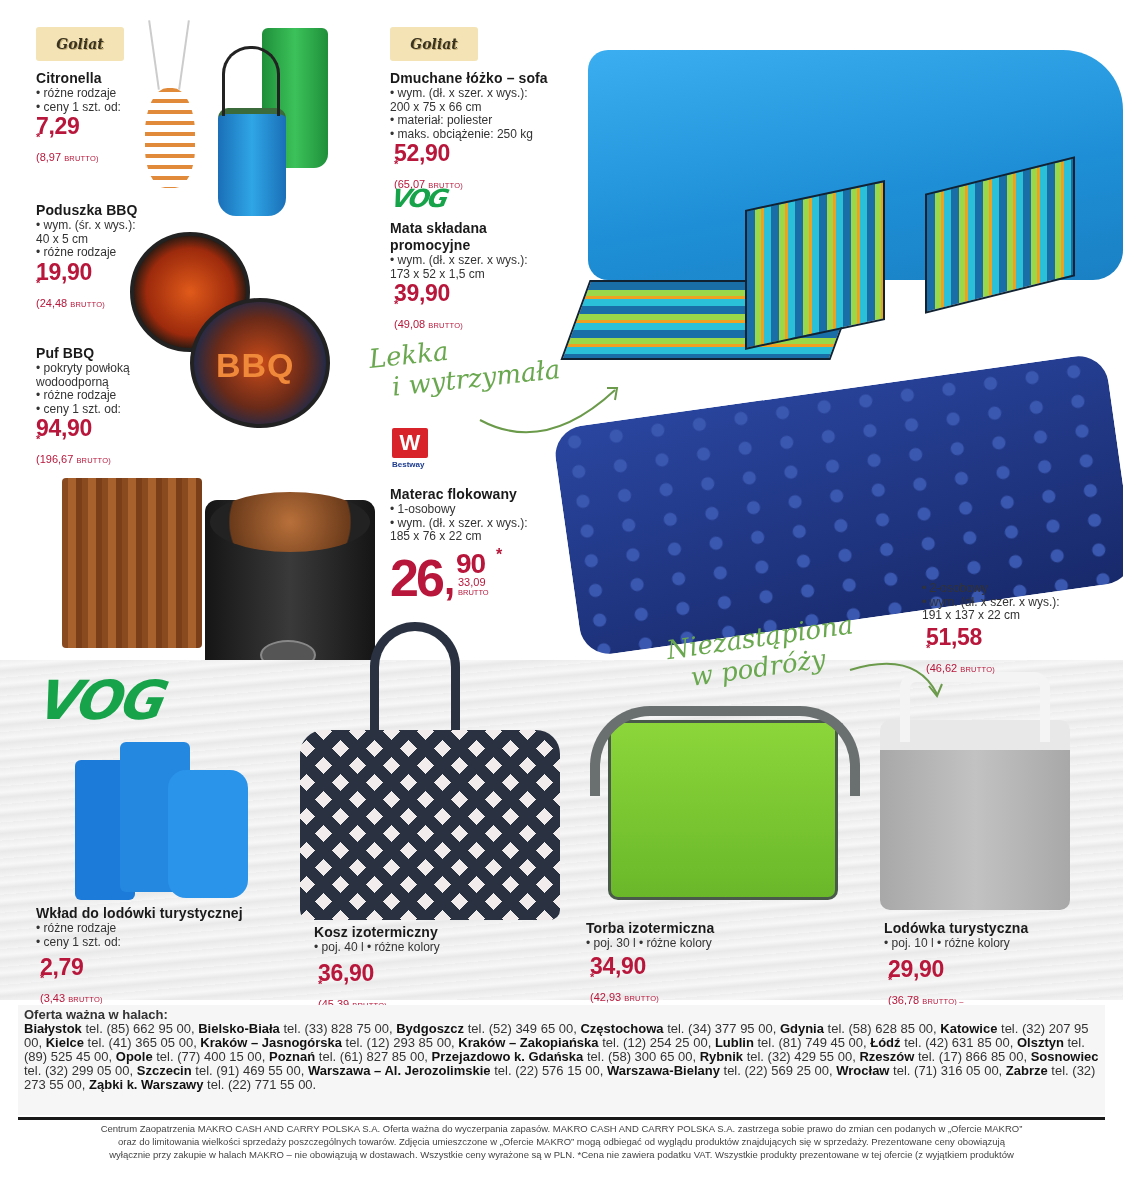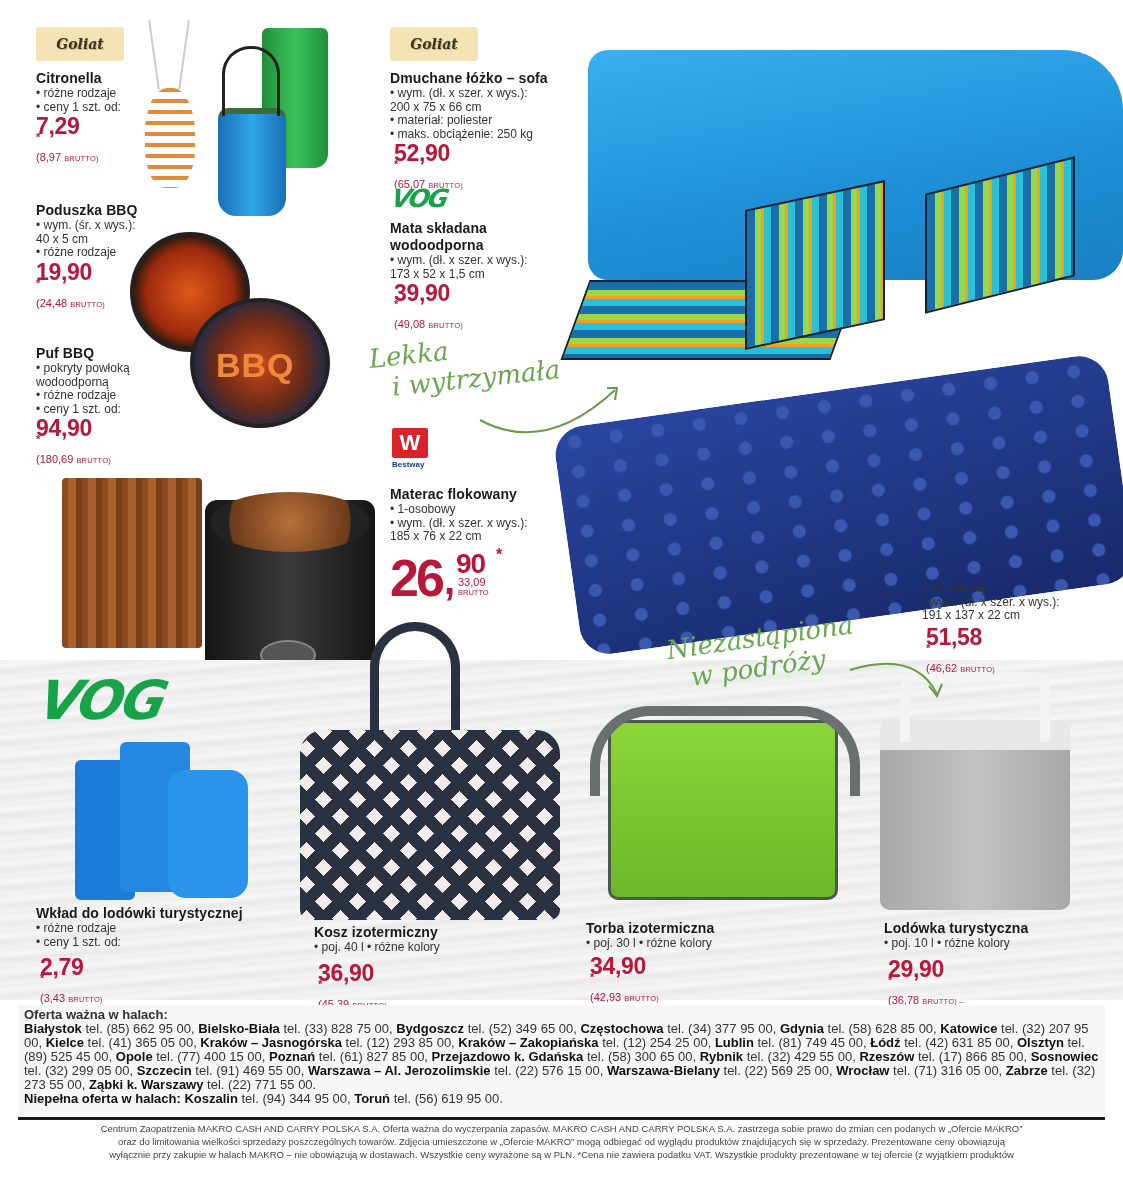--- a/index.html
+++ b/index.html
@@ -117,21 +117,21 @@
 <div class="abs" style="left:36px;top:345px;width:150px;">
   <div class="name">Puf BBQ</div>
   <div class="bullet">• pokryty powłoką</div>
   <div class="bullet">wodoodporną</div>
   <div class="bullet">• różne rodzaje</div>
   <div class="bullet">• ceny 1 szt. od:</div>
   <div class="price-row">
     <span class="price">94,90</span>
       <span class="star">*</span>
   </div>
-  <div class="brutto" style="margin-left:0;"><span>(180,69</span> <small>BRUTTO)</small></div>
+  <div class="brutto" style="margin-left:0;"><span>(196,67</span> <small>BRUTTO)</small></div>
 </div>
 
 <div class="abs goliat" style="left:390px;top:27px;">
     <span>Goliat</span>
   </div>
 
 <div class="abs" style="left:390px;top:70px;width:200px;">
   <div class="name">Dmuchane łóżko – sofa</div>
   <div class="bullet">• wym. (dł. x szer. x wys.):</div>
   <div class="bullet">200 x 75 x 66 cm</div>
@@ -141,21 +141,21 @@
     <span class="price">52,90</span>
       <span class="star">*</span>
     <span class="brutto"><span>(65,07</span> <small>BRUTTO)</small></span>
   </div>
 </div>
 
 <div class="abs vog" style="left:392px;top:186px;font-size:25px;line-height:26px;">VOG</div>
 
 <div class="abs" style="left:390px;top:220px;width:200px;">
   <div class="name">Mata składana</div>
-  <div class="name">wodoodporna</div>
+  <div class="name">promocyjne</div>
   <div class="bullet">• wym. (dł. x szer. x wys.):</div>
   <div class="bullet">173 x 52 x 1,5 cm</div>
   <div class="price-row">
     <span class="price">39,90</span>
       <span class="star">*</span>
     <span class="brutto"><span>(49,08</span> <small>BRUTTO)</small></span>
   </div>
 </div>
 
 <div class="abs script" style="left:370px;top:334px;transform:rotate(-6deg);">
@@ -247,23 +247,20 @@
     <span class="price">29,90</span>
       <span class="star">*</span>
     <span class="brutto"><span>(36,78</span> <small>BRUTTO) –</small></span>
   </div>
 </div>
 
 <div class="abs footer-box"></div>
 <div class="abs footer-text" style="left:24px;top:1008px;width:1078px;">
   <div style="font-weight:bold;">Oferta ważna w halach:</div>
   <div id="stores"><b>Białystok</b><span> tel. (85) 662 95 00, </span><b>Bielsko-Biała</b><span> tel. (33) 828 75 00, </span><b>Bydgoszcz</b><span> tel. (52) 349 65 00, </span><b>Częstochowa</b><span> tel. (34) 377 95 00, </span><b>Gdynia</b><span> tel. (58) 628 85 00, </span><b>Katowice</b><span> tel. (32) 207 95 00, </span><b>Kielce</b><span> tel. (41) 365 05 00, </span><b>Kraków – Jasnogórska</b><span> tel. (12) 293 85 00, </span><b>Kraków – Zakopiańska</b><span> tel. (12) 254 25 00, </span><b>Lublin</b><span> tel. (81) 749 45 00, </span><b>Łódź</b><span> tel. (42) 631 85 00, </span><b>Olsztyn</b><span> tel. (89) 525 45 00, </span><b>Opole</b><span> tel. (77) 400 15 00, </span><b>Poznań</b><span> tel. (61) 827 85 00, </span><b>Przejazdowo k. Gdańska</b><span> tel. (58) 300 65 00, </span><b>Rybnik</b><span> tel. (32) 429 55 00, </span><b>Rzeszów</b><span> tel. (17) 866 85 00, </span><b>Sosnowiec</b><span> tel. (32) 299 05 00, </span><b>Szczecin</b><span> tel. (91) 469 55 00, </span><b>Warszawa – Al. Jerozolimskie</b><span> tel. (22) 576 15 00, </span><b>Warszawa-Bielany</b><span> tel. (22) 569 25 00, </span><b>Wrocław</b><span> tel. (71) 316 05 00, </span><b>Zabrze</b><span> tel. (32) 273 55 00, </span><b>Ząbki k. Warszawy</b><span> tel. (22) 771 55 00.</span></div>
-  <div>
-    <b>Niepełna oferta w halach: </b><span id="partial-stores"><b>Koszalin</b><span> tel. (94) 344 95 00, </span><b>Toruń</b><span> tel. (56) 619 95 00.</span></span>
-  </div>
 </div>
 
 <div class="abs rule"></div>
 
 <div class="abs legal" style="left:18px;top:1122px;width:1087px;">
   <div>Centrum Zaopatrzenia MAKRO CASH AND CARRY POLSKA S.A. Oferta ważna do wyczerpania zapasów. MAKRO CASH AND CARRY POLSKA S.A. zastrzega sobie prawo do zmian cen podanych w „Ofercie MAKRO”</div>
   <div>oraz do limitowania wielkości sprzedaży poszczególnych towarów. Zdjęcia umieszczone w „Ofercie MAKRO” mogą odbiegać od wyglądu produktów znajdujących się w sprzedaży. Prezentowane ceny obowiązują</div>
   <div>wyłącznie przy zakupie w halach MAKRO – nie obowiązują w dostawach. Wszystkie ceny wyrażone są w PLN. *Cena nie zawiera podatku VAT. Wszystkie produkty prezentowane w tej ofercie (z wyjątkiem produktów</div>
 </div>
 

